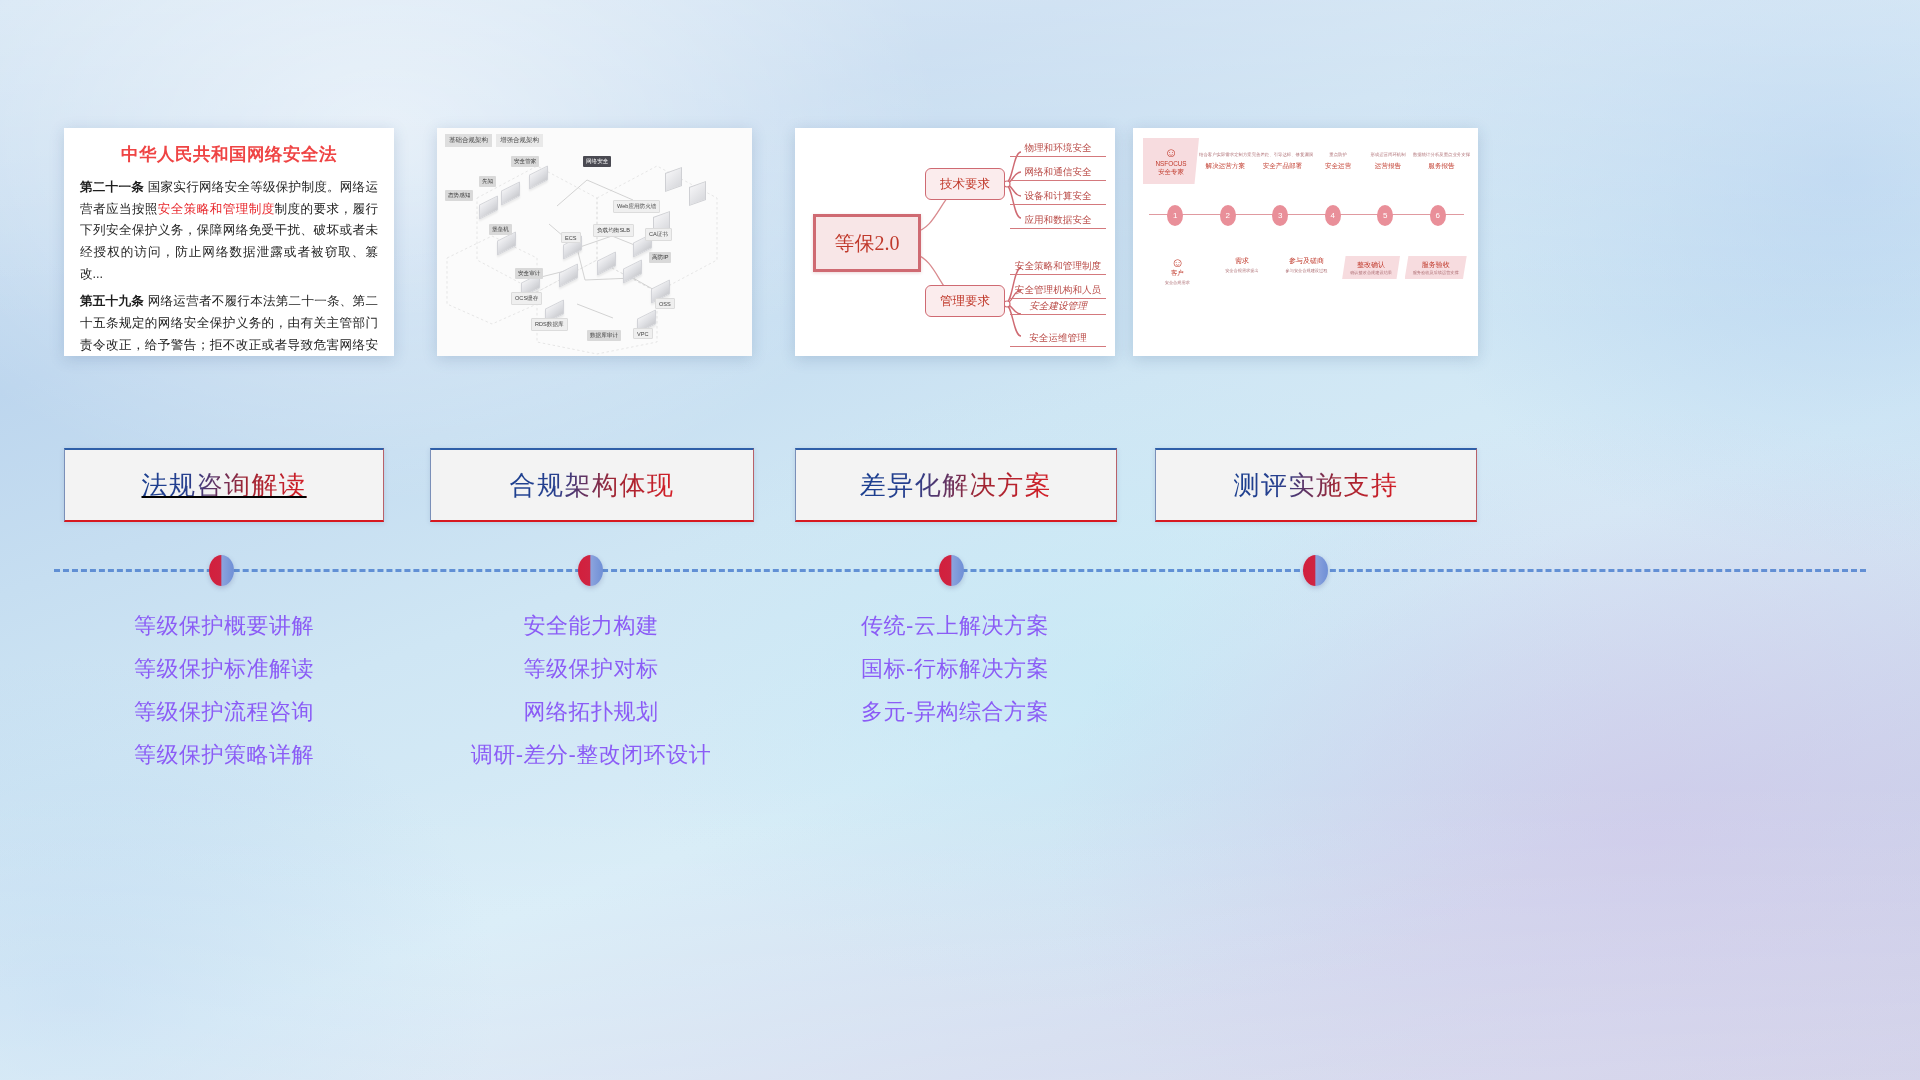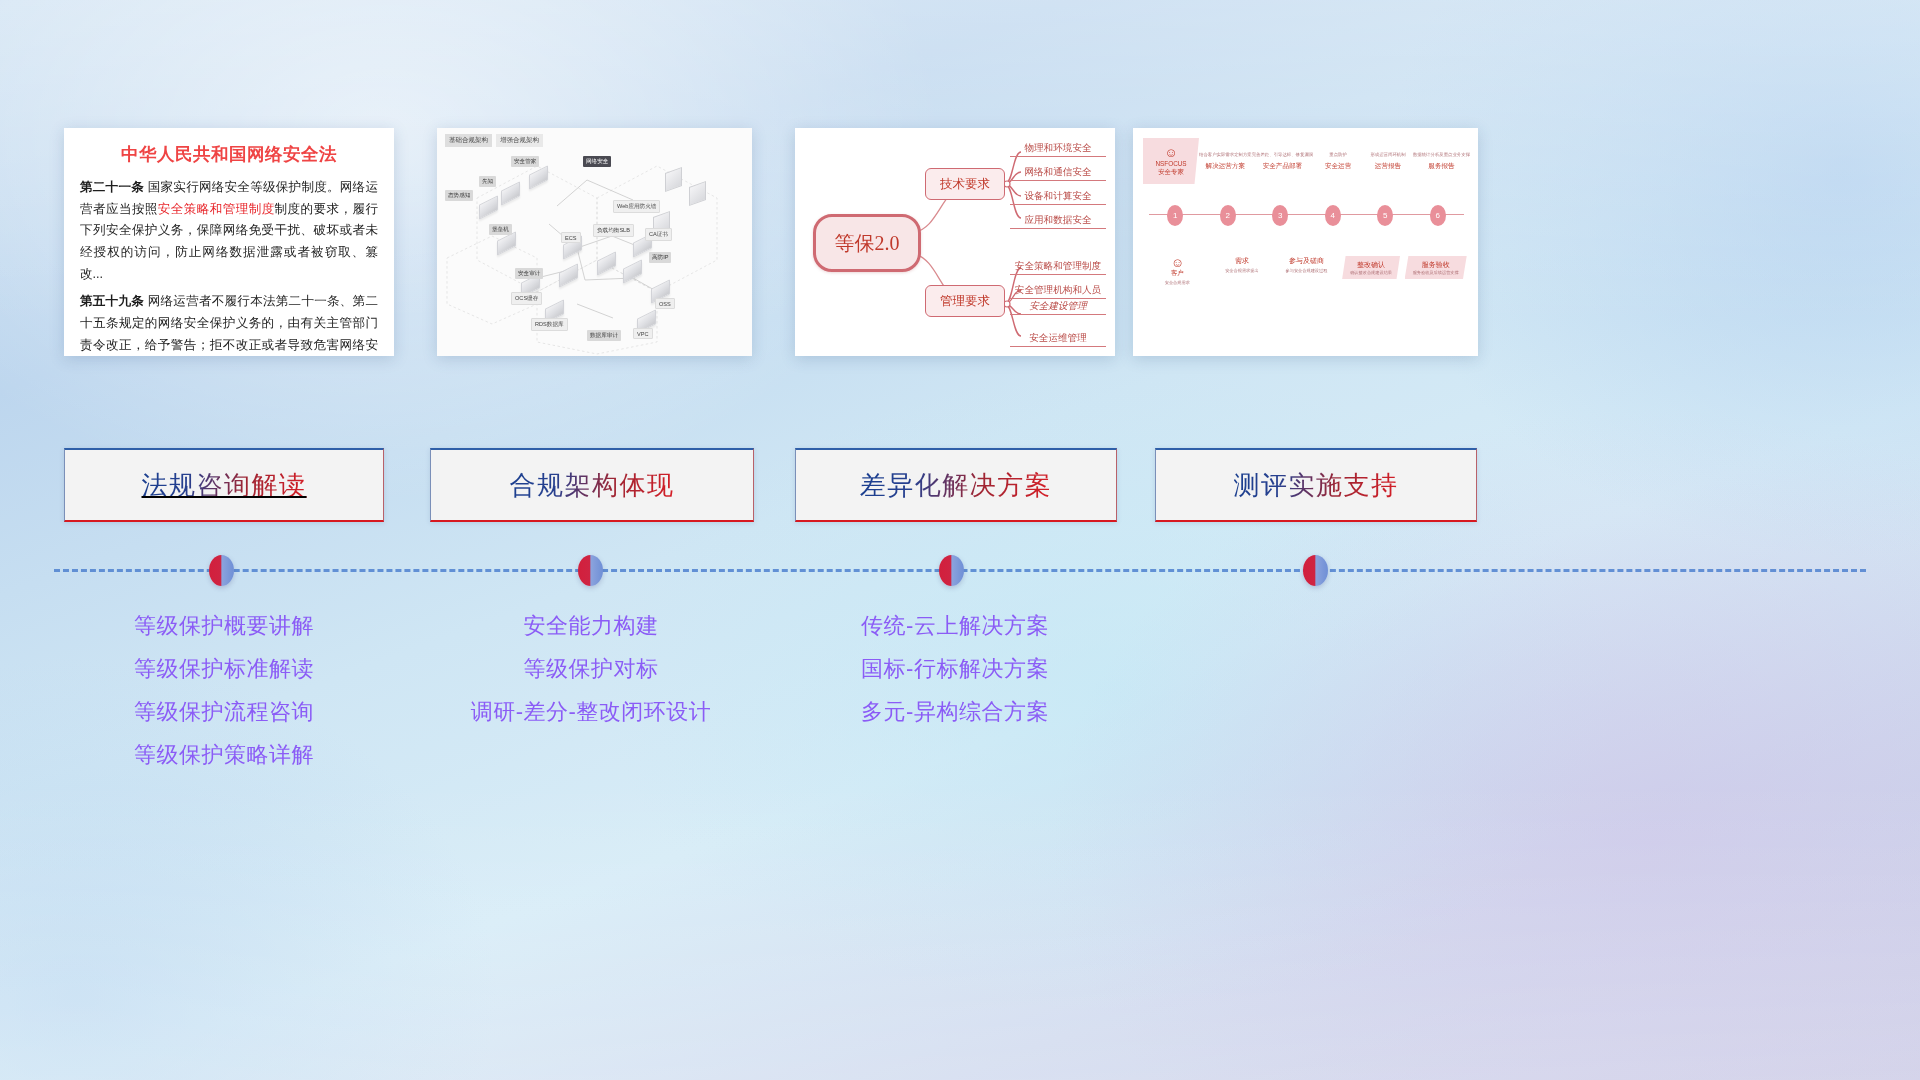--- a/index.html
+++ b/index.html
@@ -77,21 +77,21 @@
     position:absolute;width:15px;height:17px;
     background:linear-gradient(150deg,#f4f4f6,#d8d9dd);
     border:.5px solid #cfd0d4;transform:skewY(-20deg);
   }
 
   
   .mm{position:relative;width:100%;height:100%;}
   .mm svg{position:absolute;inset:0;width:100%;height:100%;}
   .mm-root{
     position:absolute;left:18px;top:86px;width:102px;height:52px;
-    border:3px solid #cf6a72;border-radius:19px;background:#f8e6e7;
+    border:3px solid #cf6a72;border-radius:0;background:#f8e6e7;
     display:flex;align-items:center;justify-content:center;
     font-family:"Liberation Serif","DejaVu Serif",serif;
     font-size:20px;color:#c0392b;box-shadow:0 1px 3px rgba(180,90,95,.25);
   }
   .mm-mid{
     position:absolute;width:78px;height:30px;
     border:1.6px solid #cf6a72;border-radius:6px;background:#fbeced;
     display:flex;align-items:center;justify-content:center;
     font-family:"Liberation Serif","DejaVu Serif",serif;
     font-size:12.5px;color:#c0392b;
@@ -421,20 +421,21 @@
 
   <div class="col" id="col1">
     <div class="it">等级保护概要讲解</div>
     <div class="it">等级保护标准解读</div>
     <div class="it">等级保护流程咨询</div>
     <div class="it">等级保护策略详解</div>
   </div>
   <div class="col" id="col2">
     <div class="it">安全能力构建</div>
     <div class="it">等级保护对标</div>
+    <div class="it">网络拓扑规划</div>
     <div class="it">调研-差分-整改闭环设计</div>
   </div>
   <div class="col" id="col3">
     <div class="it">传统-云上解决方案</div>
     <div class="it">国标-行标解决方案</div>
     <div class="it">多元-异构综合方案</div>
   </div>
 
 </div>
 

